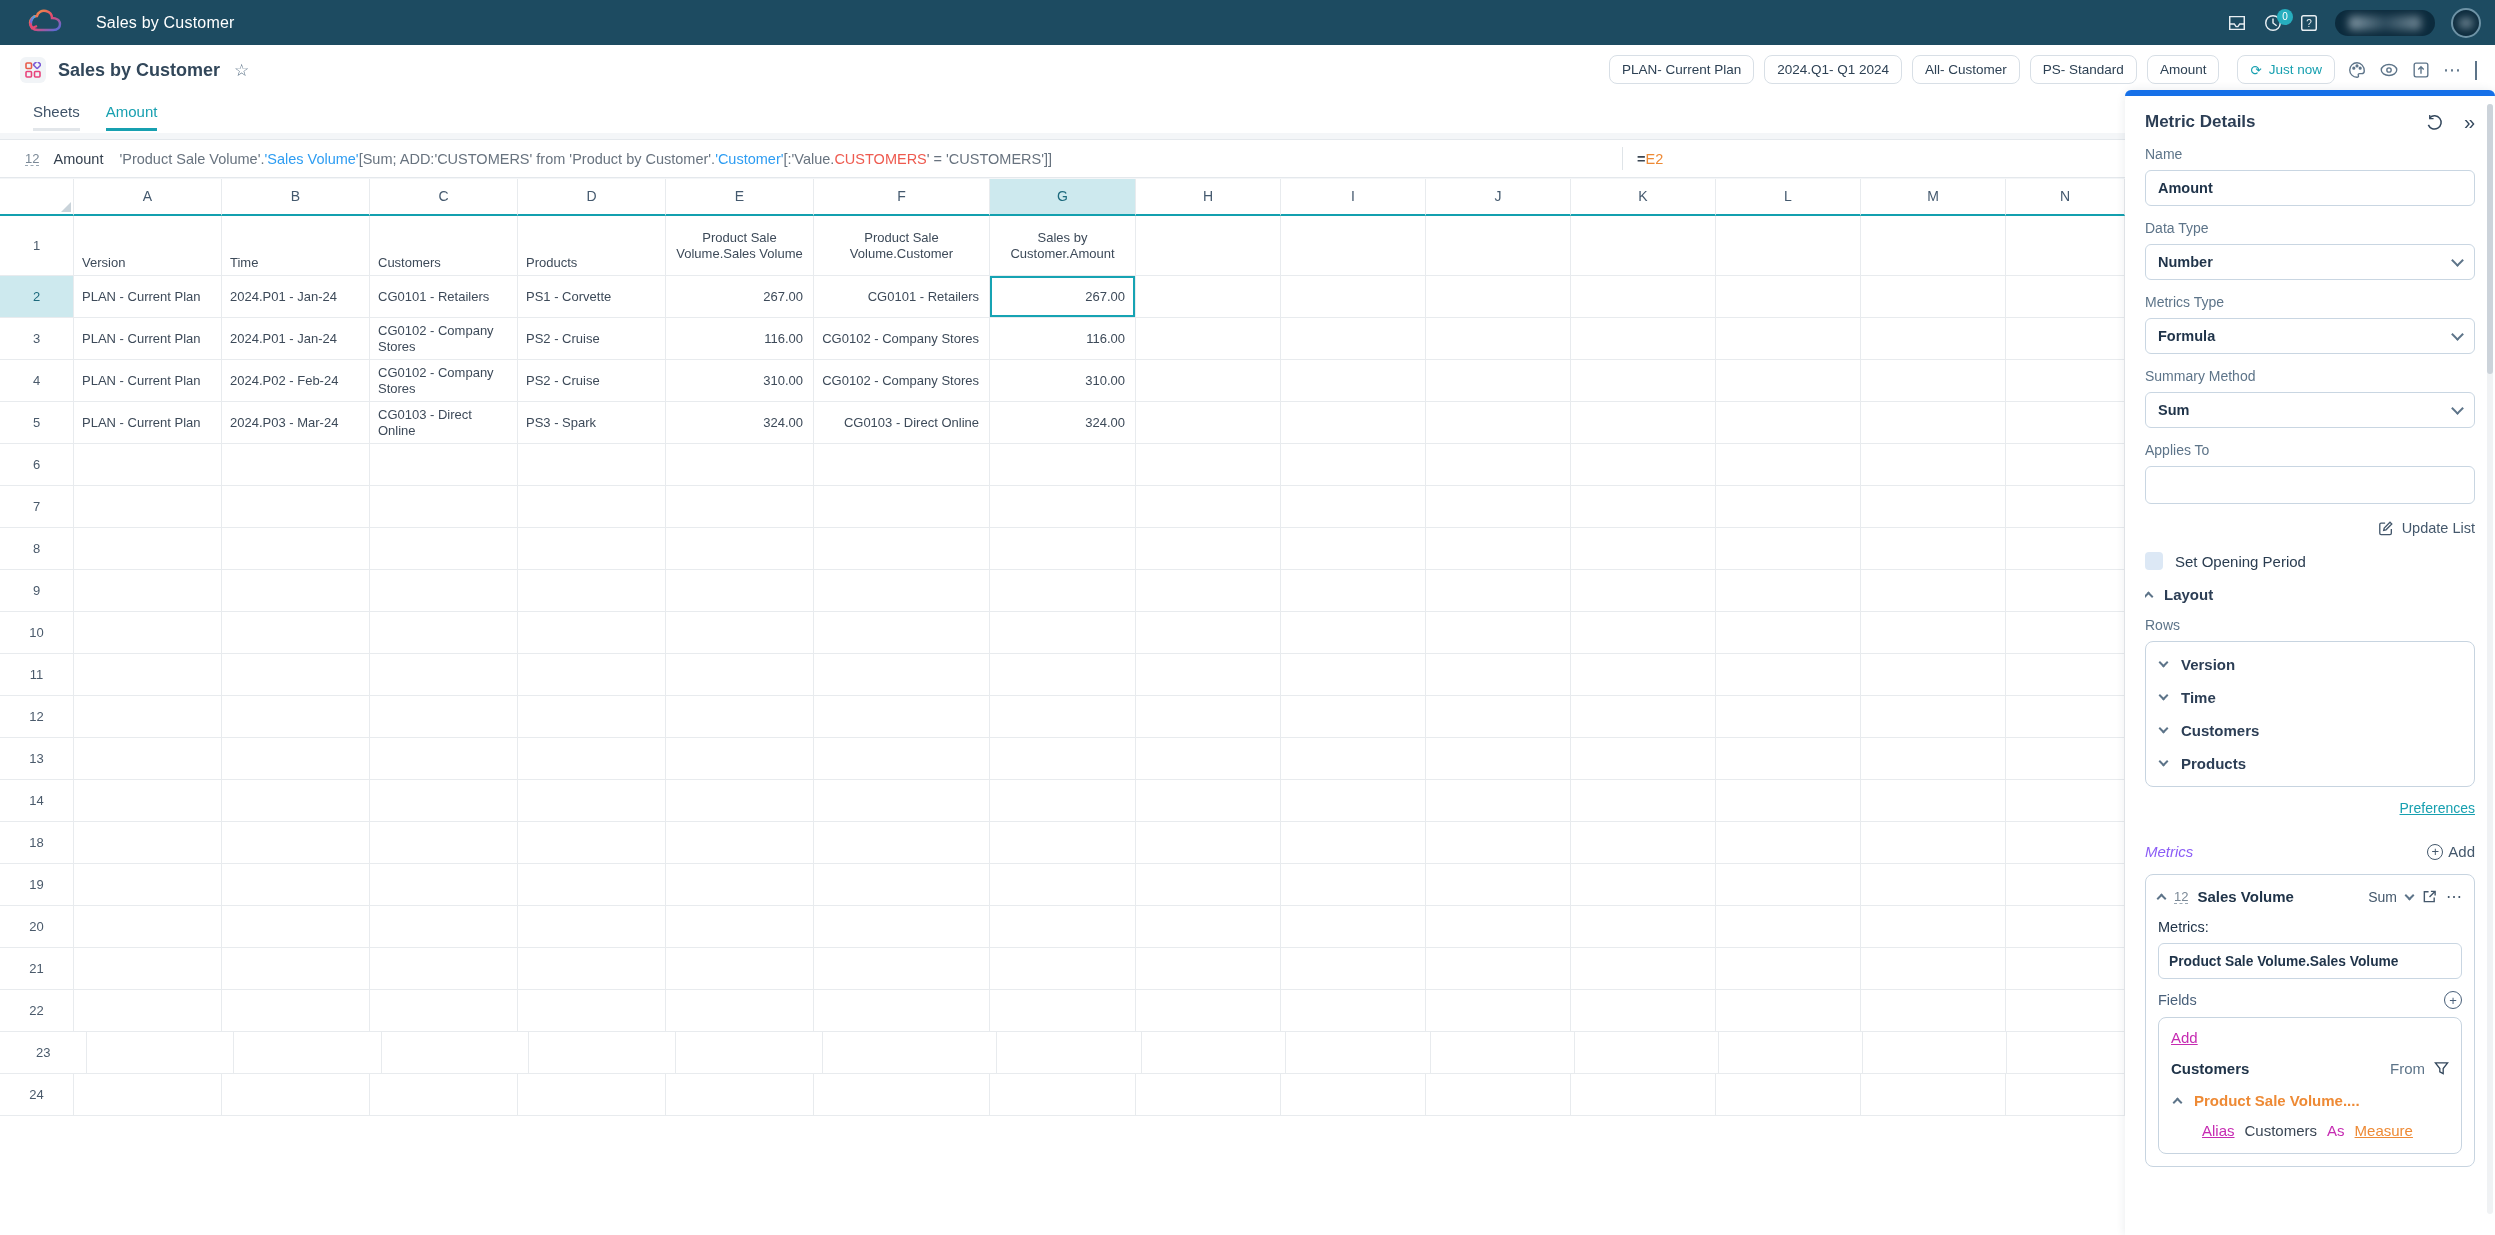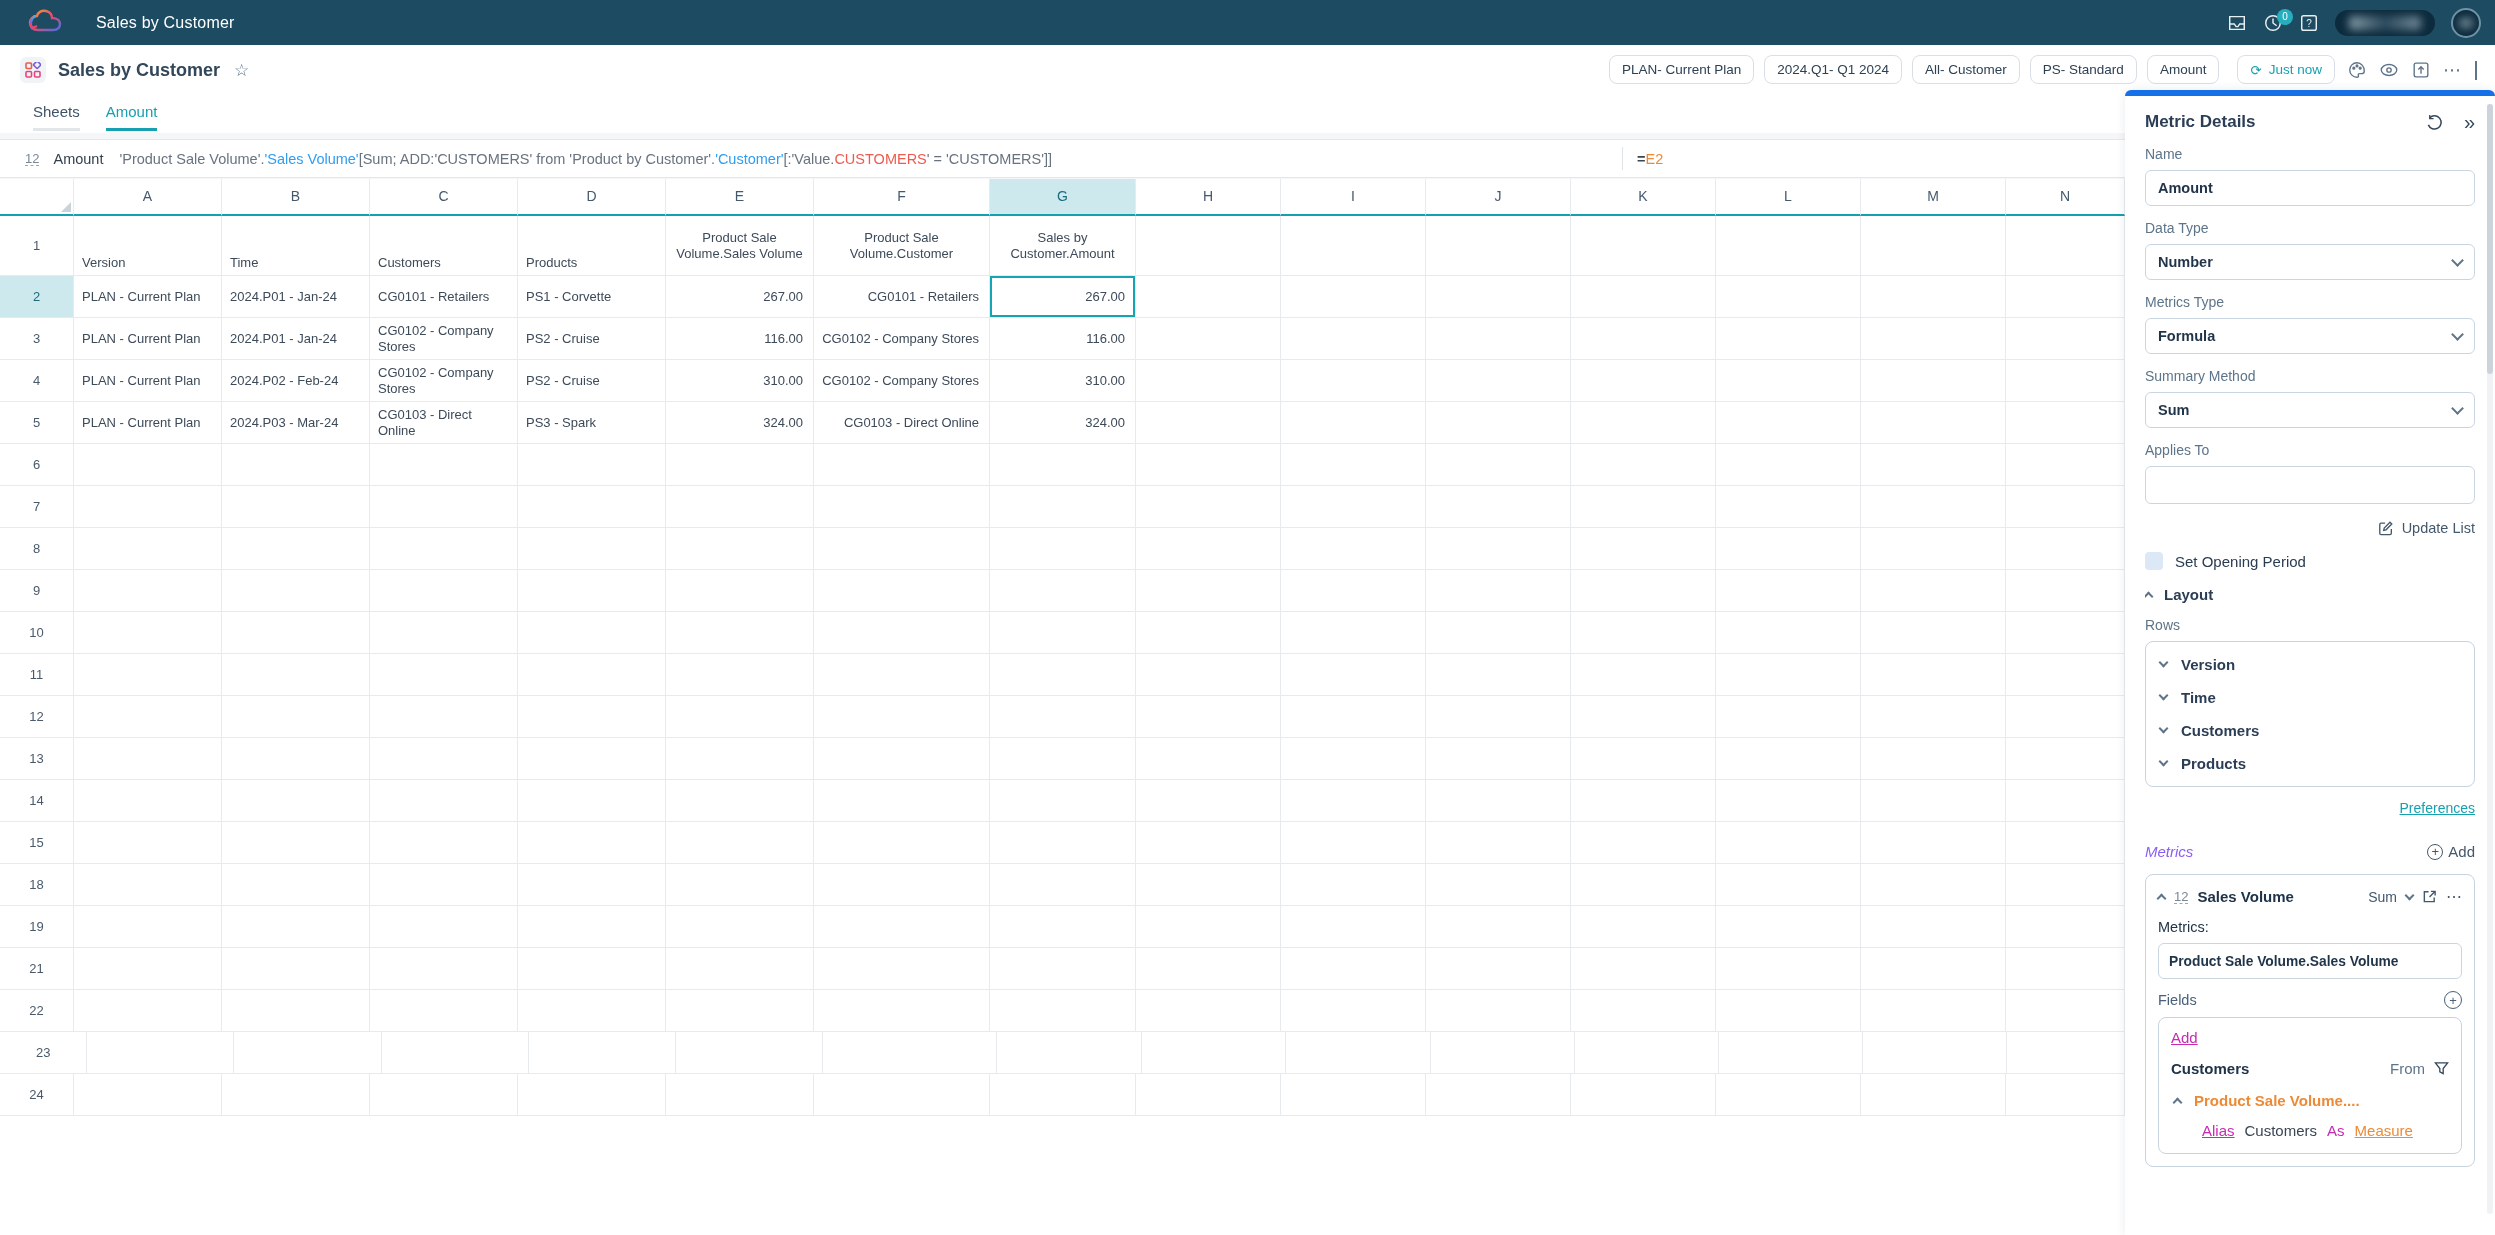--- a/index.html
+++ b/index.html
@@ -476,55 +476,55 @@
       <div class="gcell al-r" style="width: 146px; height: 42px;"></div>
       <div class="gcell" style="width: 145px; height: 42px;"></div>
       <div class="gcell" style="width: 145px; height: 42px;"></div>
       <div class="gcell" style="width: 145px; height: 42px;"></div>
       <div class="gcell" style="width: 145px; height: 42px;"></div>
       <div class="gcell" style="width: 145px; height: 42px;"></div>
       <div class="gcell" style="width: 145px; height: 42px;"></div>
       <div class="gcell" style="width: 119px; height: 42px;"></div>
     </div>
     <div class="grow" style="height: 42px;">
-      <div class="gcell rowhdr" style="width: 74px; height: 42px;">15</div>
-      <div class="gcell" style="width: 148px; height: 42px;"></div>
-      <div class="gcell" style="width: 148px; height: 42px;"></div>
-      <div class="gcell" style="width: 148px; height: 42px;"></div>
-      <div class="gcell" style="width: 148px; height: 42px;"></div>
-      <div class="gcell al-r" style="width: 148px; height: 42px;"></div>
-      <div class="gcell al-r" style="width: 176px; height: 42px;"></div>
-      <div class="gcell al-r" style="width: 146px; height: 42px;"></div>
-      <div class="gcell" style="width: 145px; height: 42px;"></div>
-      <div class="gcell" style="width: 145px; height: 42px;"></div>
-      <div class="gcell" style="width: 145px; height: 42px;"></div>
-      <div class="gcell" style="width: 145px; height: 42px;"></div>
-      <div class="gcell" style="width: 145px; height: 42px;"></div>
-      <div class="gcell" style="width: 145px; height: 42px;"></div>
-      <div class="gcell" style="width: 119px; height: 42px;"></div>
-    </div>
-    <div class="grow" style="height: 42px;">
       <div class="gcell rowhdr" style="width: 74px; height: 42px;">18</div>
       <div class="gcell" style="width: 148px; height: 42px;"></div>
       <div class="gcell" style="width: 148px; height: 42px;"></div>
       <div class="gcell" style="width: 148px; height: 42px;"></div>
       <div class="gcell" style="width: 148px; height: 42px;"></div>
       <div class="gcell al-r" style="width: 148px; height: 42px;"></div>
       <div class="gcell al-r" style="width: 176px; height: 42px;"></div>
       <div class="gcell al-r" style="width: 146px; height: 42px;"></div>
       <div class="gcell" style="width: 145px; height: 42px;"></div>
       <div class="gcell" style="width: 145px; height: 42px;"></div>
       <div class="gcell" style="width: 145px; height: 42px;"></div>
       <div class="gcell" style="width: 145px; height: 42px;"></div>
       <div class="gcell" style="width: 145px; height: 42px;"></div>
       <div class="gcell" style="width: 145px; height: 42px;"></div>
       <div class="gcell" style="width: 119px; height: 42px;"></div>
     </div>
     <div class="grow" style="height: 42px;">
       <div class="gcell rowhdr" style="width: 74px; height: 42px;">19</div>
+      <div class="gcell" style="width: 148px; height: 42px;"></div>
+      <div class="gcell" style="width: 148px; height: 42px;"></div>
+      <div class="gcell" style="width: 148px; height: 42px;"></div>
+      <div class="gcell" style="width: 148px; height: 42px;"></div>
+      <div class="gcell al-r" style="width: 148px; height: 42px;"></div>
+      <div class="gcell al-r" style="width: 176px; height: 42px;"></div>
+      <div class="gcell al-r" style="width: 146px; height: 42px;"></div>
+      <div class="gcell" style="width: 145px; height: 42px;"></div>
+      <div class="gcell" style="width: 145px; height: 42px;"></div>
+      <div class="gcell" style="width: 145px; height: 42px;"></div>
+      <div class="gcell" style="width: 145px; height: 42px;"></div>
+      <div class="gcell" style="width: 145px; height: 42px;"></div>
+      <div class="gcell" style="width: 145px; height: 42px;"></div>
+      <div class="gcell" style="width: 119px; height: 42px;"></div>
+    </div>
+    <div class="grow" style="height: 42px;">
+      <div class="gcell rowhdr" style="width: 74px; height: 42px;">20</div>
       <div class="gcell" style="width: 148px; height: 42px;"></div>
       <div class="gcell" style="width: 148px; height: 42px;"></div>
       <div class="gcell" style="width: 148px; height: 42px;"></div>
       <div class="gcell" style="width: 148px; height: 42px;"></div>
       <div class="gcell al-r" style="width: 148px; height: 42px;"></div>
       <div class="gcell al-r" style="width: 176px; height: 42px;"></div>
       <div class="gcell al-r" style="width: 146px; height: 42px;"></div>
       <div class="gcell" style="width: 145px; height: 42px;"></div>
       <div class="gcell" style="width: 145px; height: 42px;"></div>
       <div class="gcell" style="width: 145px; height: 42px;"></div>

